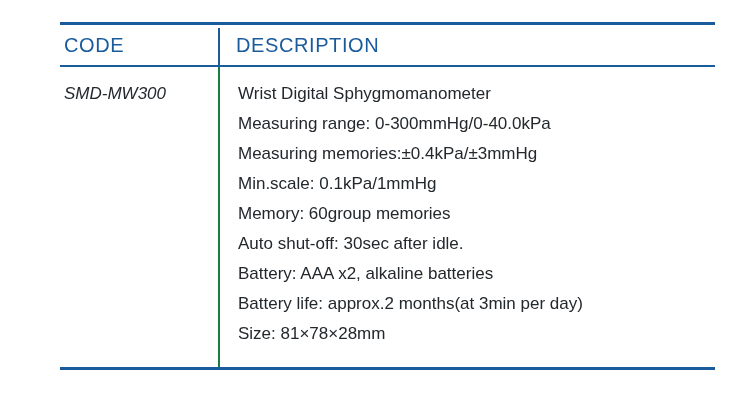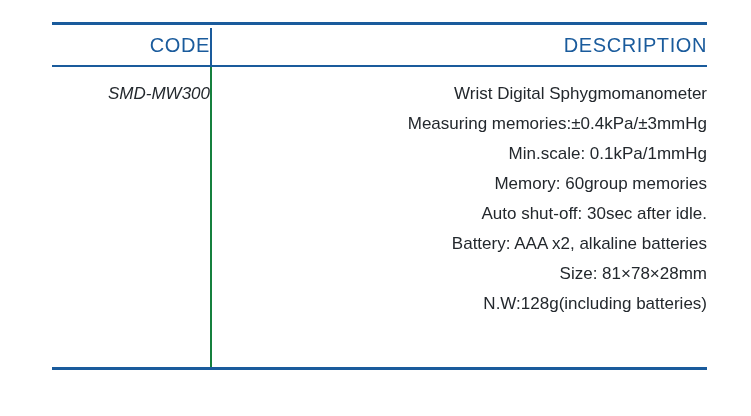--- a/index.html
+++ b/index.html
@@ -8,24 +8,23 @@
   }
   body {
     width: 751px;
     height: 416px;
     background: #ffffff;
     font-family: "Liberation Sans", sans-serif;
     overflow: hidden;
   }
   .spec-table {
     position: absolute;
-    left: 52px;
+    left: 60px;
     top: 22px;
     width: 655px;
-    text-align: right;
   }
   .rule {
     background: #1a5b9c;
   }
   .rule-top {
     height: 3px;
   }
   .rule-mid {
     height: 2px;
   }
@@ -112,25 +111,26 @@
   </div>
 
   <div class="rule rule-mid"></div>
 
   <div class="body-row">
     <div class="col-code">
       <div class="code-val">SMD-MW300</div>
     </div>
     <div class="col-desc">
       <div class="desc-line">Wrist Digital Sphygmomanometer</div>
+      <div class="desc-line">Measuring range: 0-300mmHg/0-40.0kPa</div>
       <div class="desc-line">Measuring memories:±0.4kPa/±3mmHg</div>
       <div class="desc-line">Min.scale: 0.1kPa/1mmHg</div>
       <div class="desc-line">Memory: 60group memories</div>
       <div class="desc-line">Auto shut-off: 30sec after idle.</div>
       <div class="desc-line">Battery: AAA x2, alkaline batteries</div>
+      <div class="desc-line">Battery life: approx.2 months(at 3min per day)</div>
       <div class="desc-line">Size: 81×78×28mm</div>
-      <div class="desc-line">N.W:128g(including batteries)</div>
     </div>
   </div>
 
   <div class="rule rule-bottom"></div>
 
 </div>
 
 </body></html>

